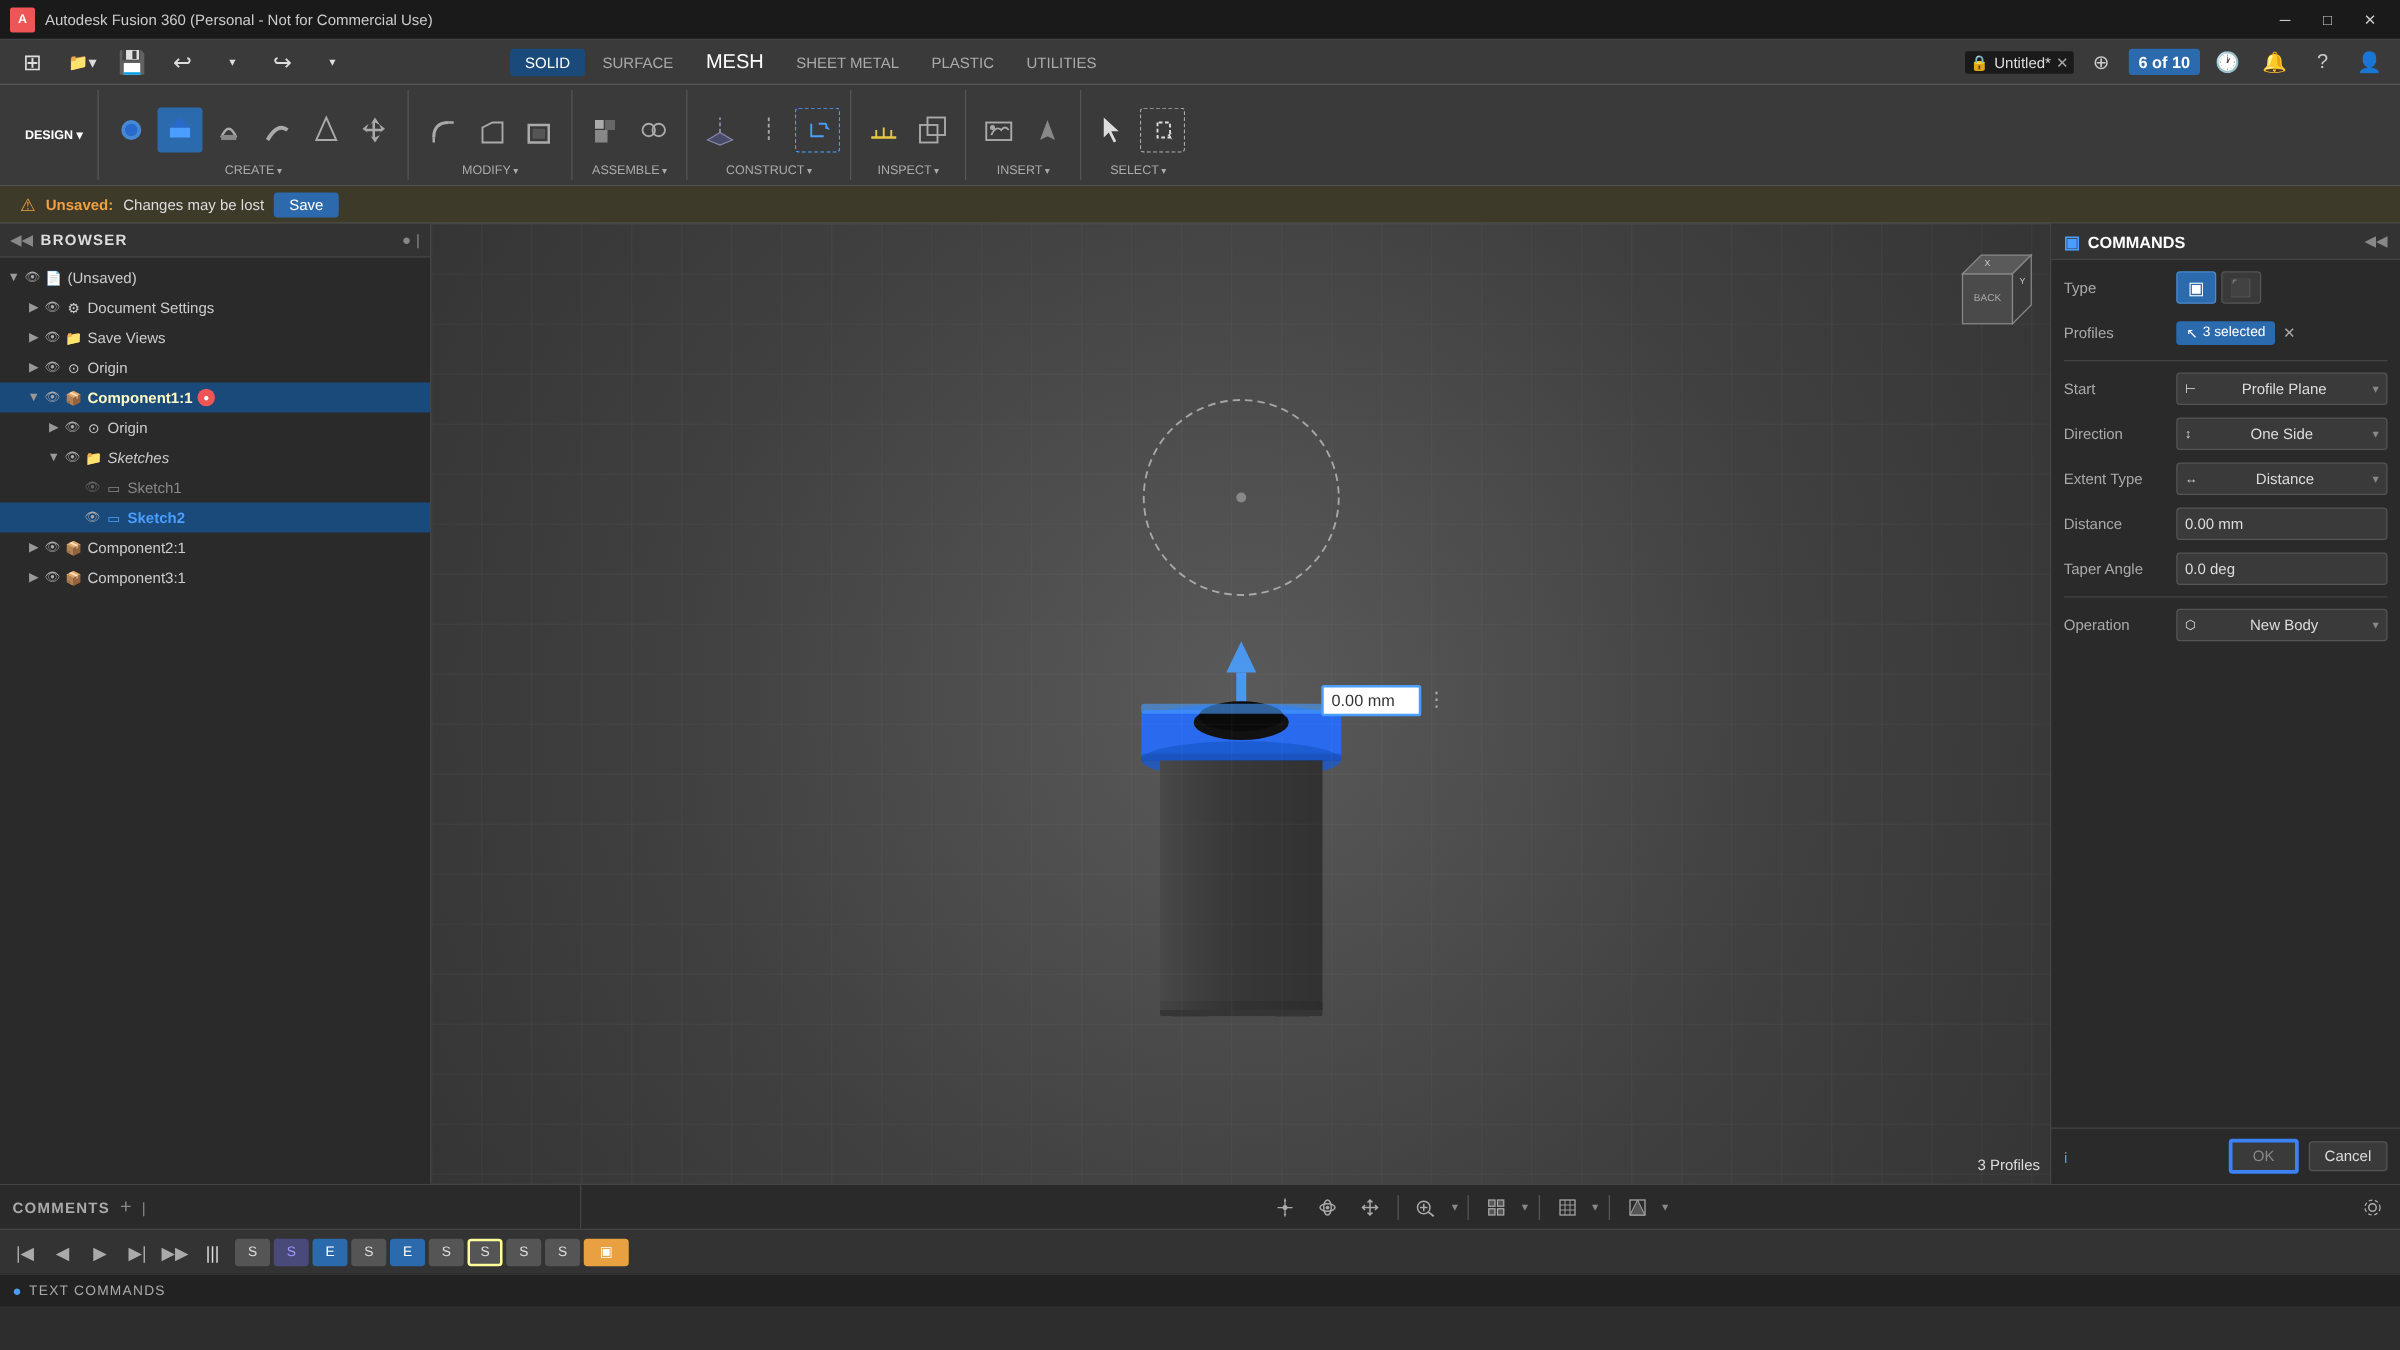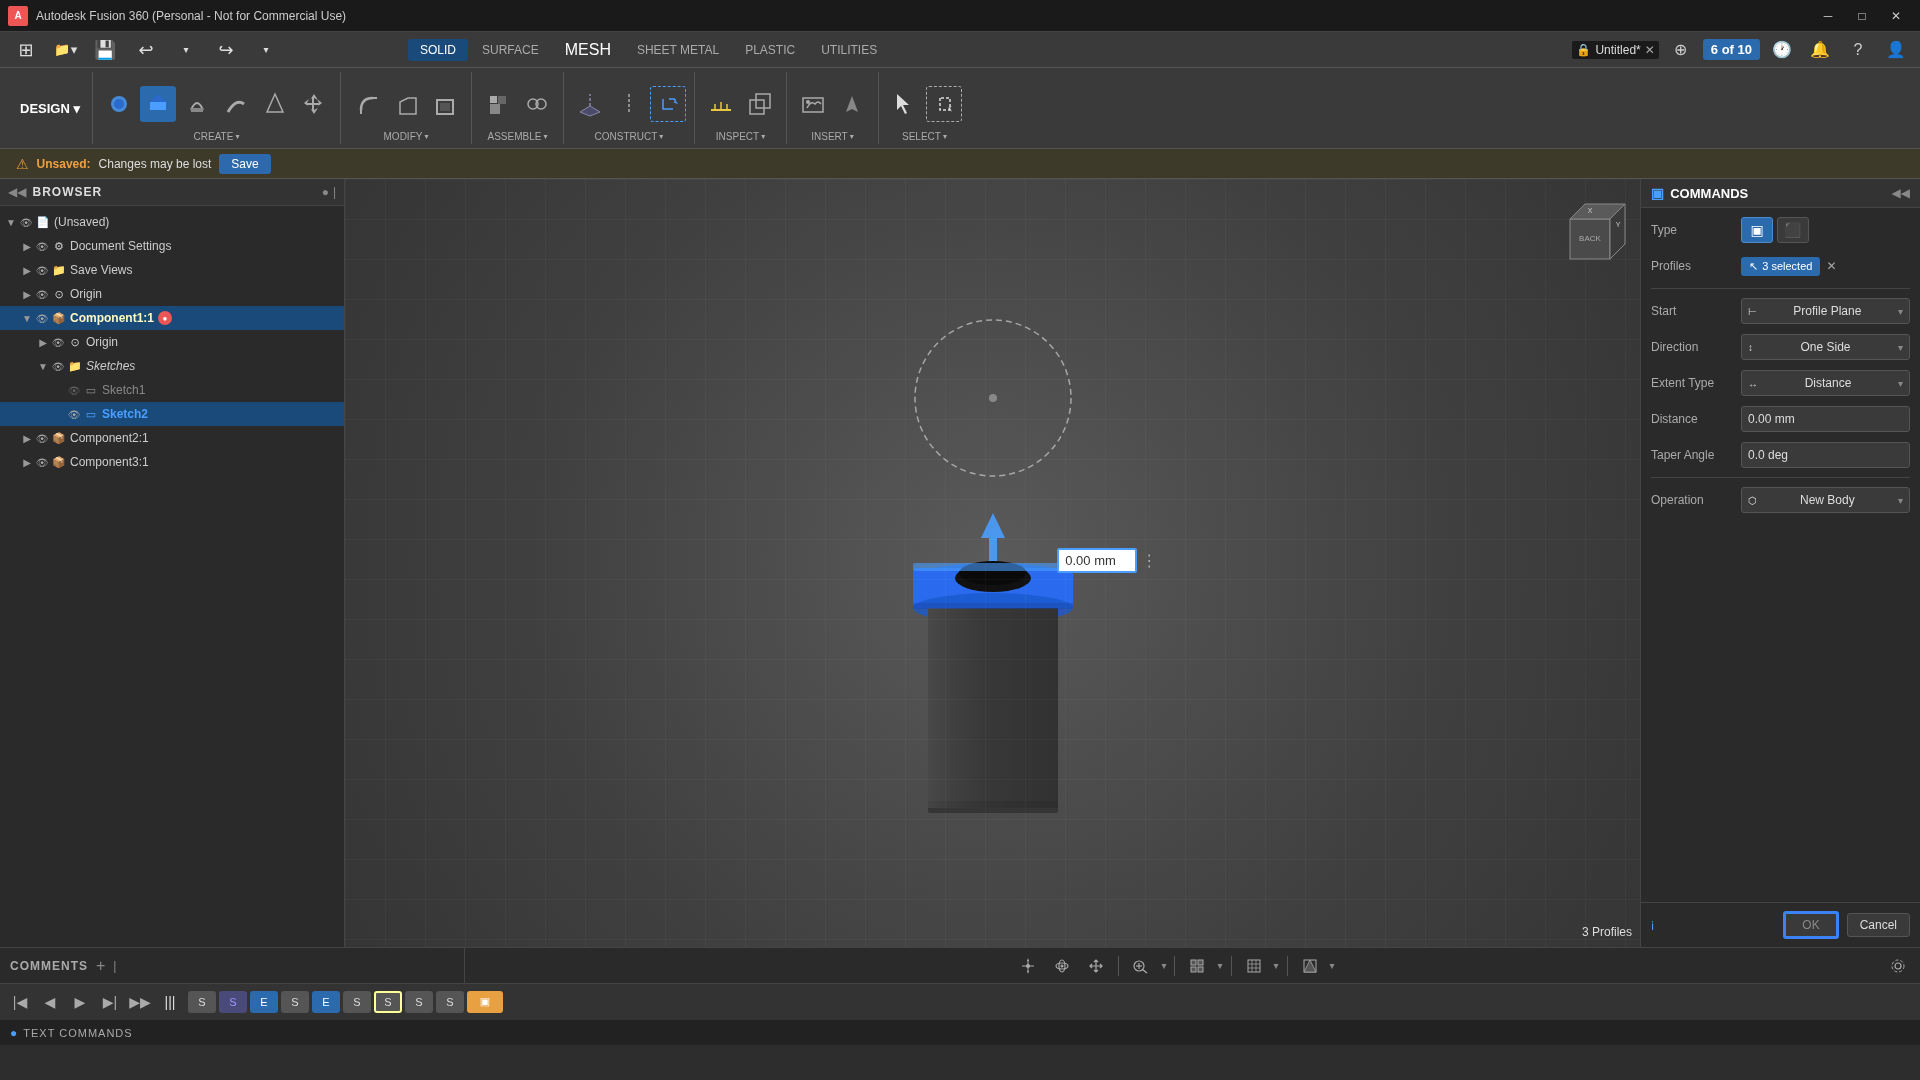--- a/index.html
+++ b/index.html
@@ -455,21 +455,21 @@
       <div class="header-icon-btn">🕐</div>
       <div class="header-icon-btn">🔔</div>
       <div class="header-icon-btn">?</div>
       <div class="header-icon-btn">👤</div>
     </div>
   </div>
 
   <div id="toolbar-main">
 
     <div style="display:flex;align-items:center;padding:0 12px;border-right:1px solid #555;cursor:pointer;">
-      <span style="color:white;font-size:13px;font-weight:bold;">DESIGN ▾</span>
+      <span style="color:white;font-size:10px;font-weight:bold;">DESIGN ▾</span>
     </div>
 
     <div class="toolbar-section">
       <div class="toolbar-icons">
         <div class="tb-icon" title="New Component">
           <svg width="28" height="28" viewBox="0 0 28 28">
               <circle cx="14" cy="14" r="8" fill="#4a9eff" opacity="0.8"></circle>
               <circle cx="14" cy="14" r="5" fill="#2a6acd"></circle>
             </svg>
         </div>

